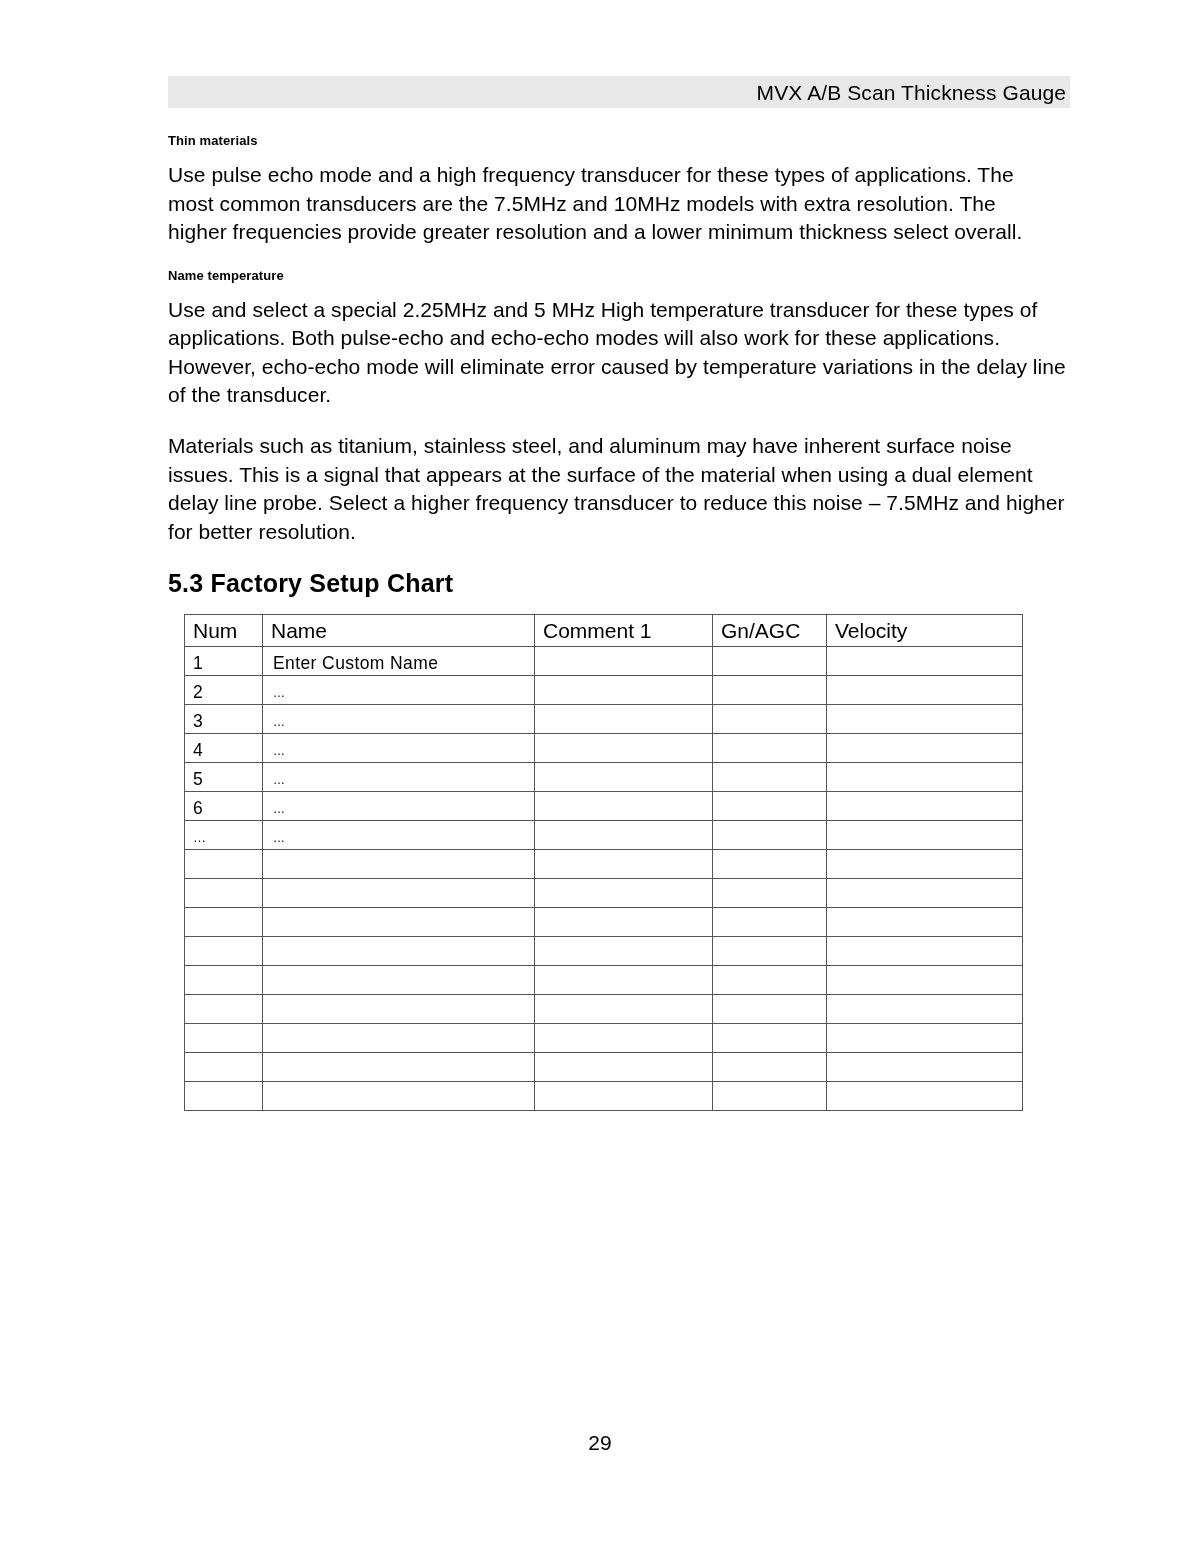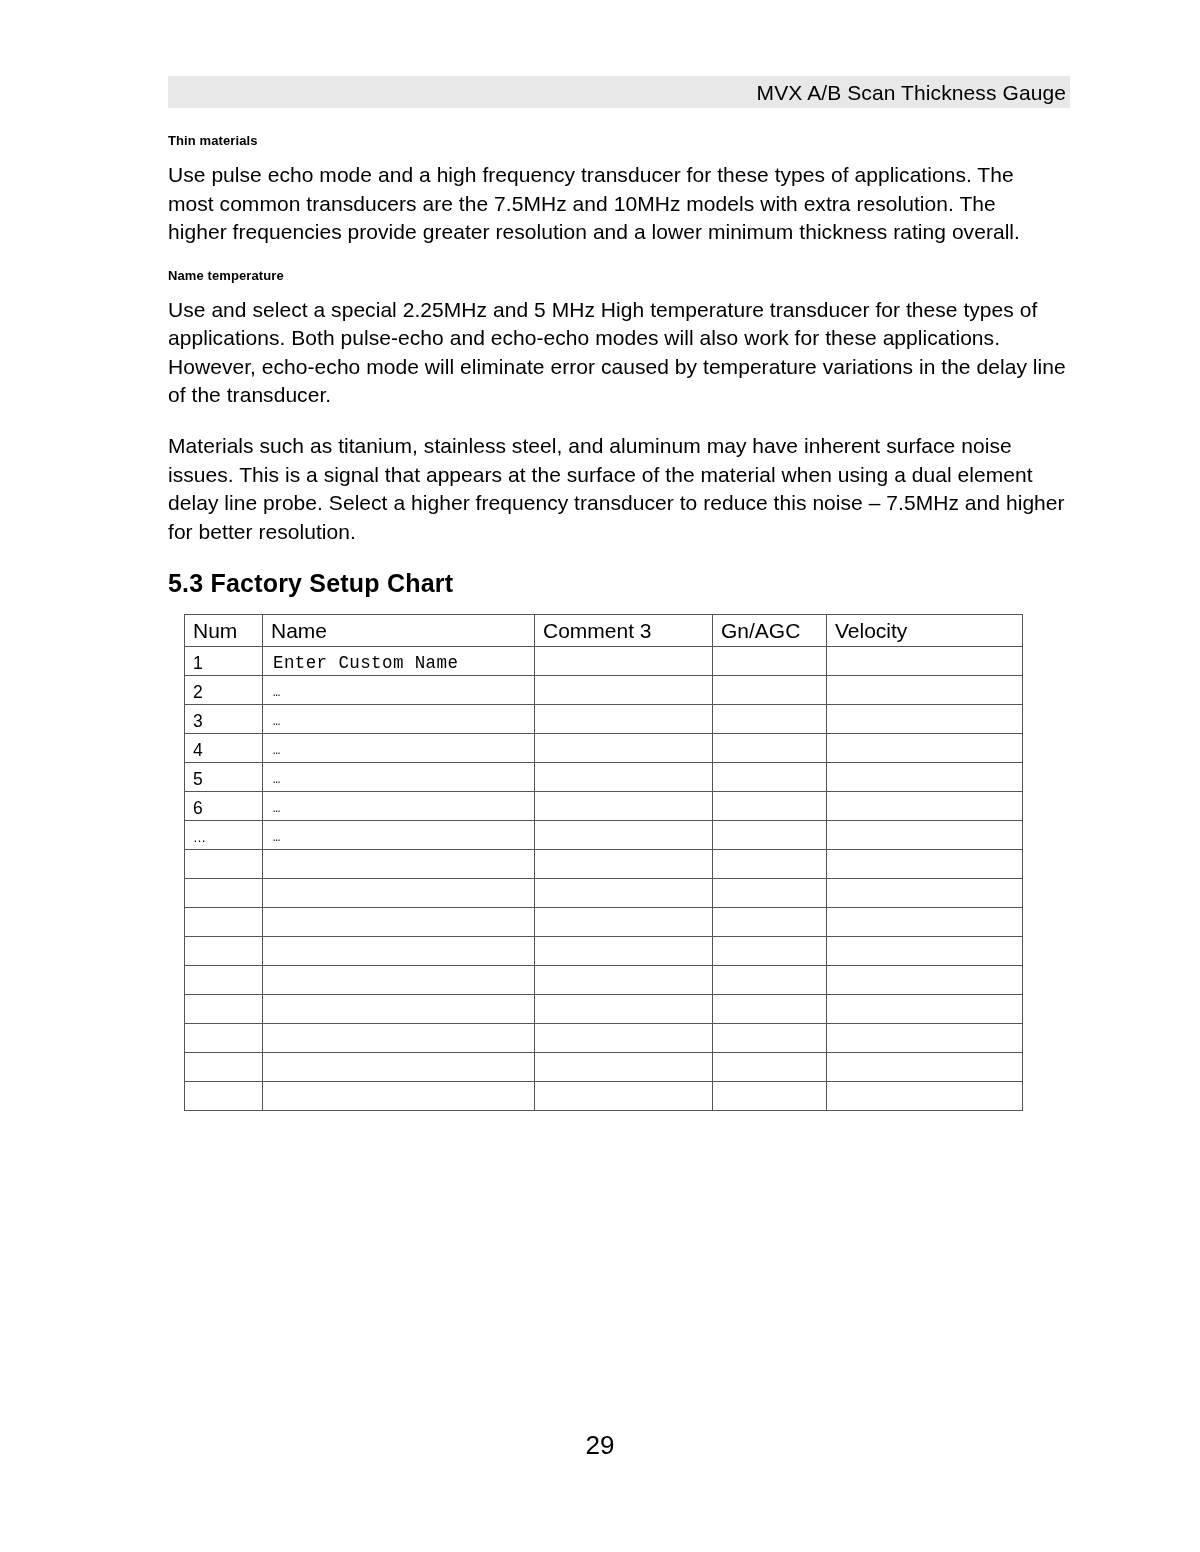--- a/index.html
+++ b/index.html
@@ -115,58 +115,58 @@
     padding-left: 8px;
     padding-bottom: 3px;
     line-height: 1;
     display: block;
   }
   .num-text.dots {
     font-size: 13px;
     padding-bottom: 5px;
   }
   .name-text {
-    font-family: Liberation Mono, monospace;
+    font-family: Liberation Sans, sans-serif;
     font-size: 17.5px;
     padding-left: 10px;
     padding-bottom: 3px;
     line-height: 1;
     display: block;
     letter-spacing: 0.4px;
   }
   .name-text.dots {
     font-size: 12px;
     padding-bottom: 5px;
   }
   .cell-blank { display: block; height: 1px; }
 
   
   .page-number {
     position: absolute;
     left: 0;
     top: 1432px;
     width: 1200px;
     text-align: center;
-    font-size: 26px;
+    font-size: 21px;
     line-height: 1;
   }
 </style>
 </head>
 <body>
 
 <div class="page">
 
   <div class="page-header">
     <span class="header-title">MVX A/B Scan Thickness Gauge</span>
   </div>
 
   <div class="content">
 
     <h3 class="sub-heading">Thin materials</h3>
-    <p class="body-text narrow">Use pulse echo mode and a high frequency transducer for these types of applications.  The most common transducers are the 7.5MHz and 10MHz models with extra resolution.  The higher frequencies provide greater resolution and a lower minimum thickness rating overall.</p>
+    <p class="body-text narrow">Use pulse echo mode and a high frequency transducer for these types of applications.  The most common transducers are the 7.5MHz and 10MHz models with extra resolution.  The higher frequencies provide greater resolution and a lower minimum thickness select overall.</p>
 
     <h3 class="sub-heading">Name temperature</h3>
     <p class="body-text wide">Use and select a special 2.25MHz and 5 MHz High temperature transducer for these types of applications.  Both pulse-echo and echo-echo modes will also work for these applications.  However, echo-echo mode will eliminate error caused by temperature variations in the delay line of the transducer.</p>
 
     <p class="body-text wide">Materials such as titanium, stainless steel, and aluminum may have inherent surface noise issues.  This is a signal that appears at the surface of the material when using a dual element delay line probe.  Select a higher frequency transducer to reduce this noise – 7.5MHz and higher for better resolution.</p>
 
 
     <h2 class="section-heading">5.3 Factory Setup Chart</h2>
 
     <table class="setup-table">
@@ -179,21 +179,21 @@
       </colgroup>
       <thead>
         <tr>
           <th>
             <span class="hdr-text">Num</span>
           </th>
           <th>
             <span class="hdr-text">Name</span>
           </th>
           <th>
-            <span class="hdr-text">Comment 3</span>
+            <span class="hdr-text">Comment 1</span>
           </th>
           <th>
             <span class="hdr-text">Gn/AGC</span>
           </th>
           <th>
             <span class="hdr-text">Velocity</span>
           </th>
         </tr>
       </thead>
       <tbody>

